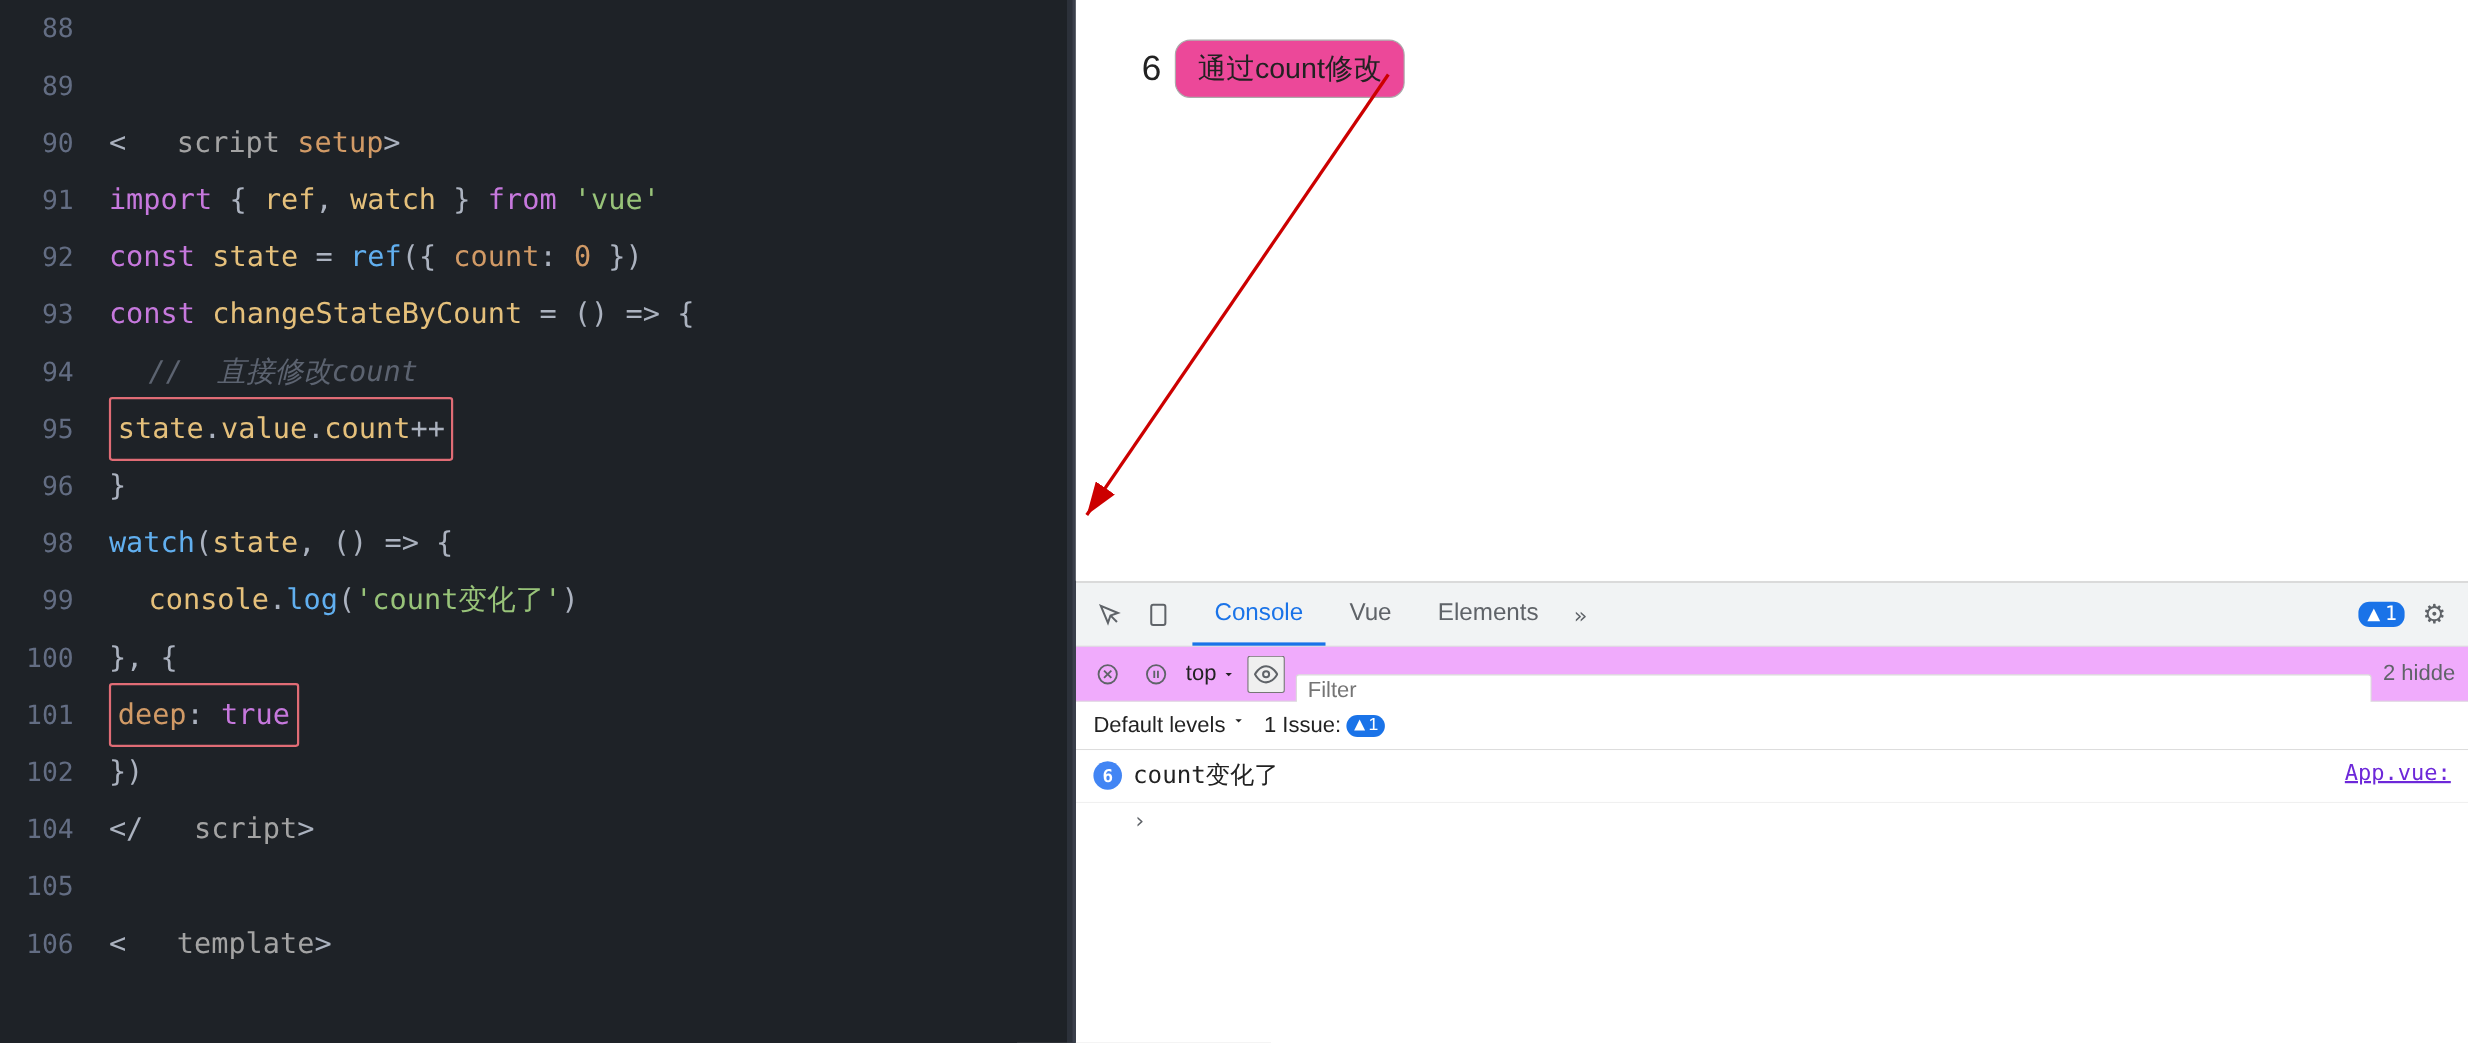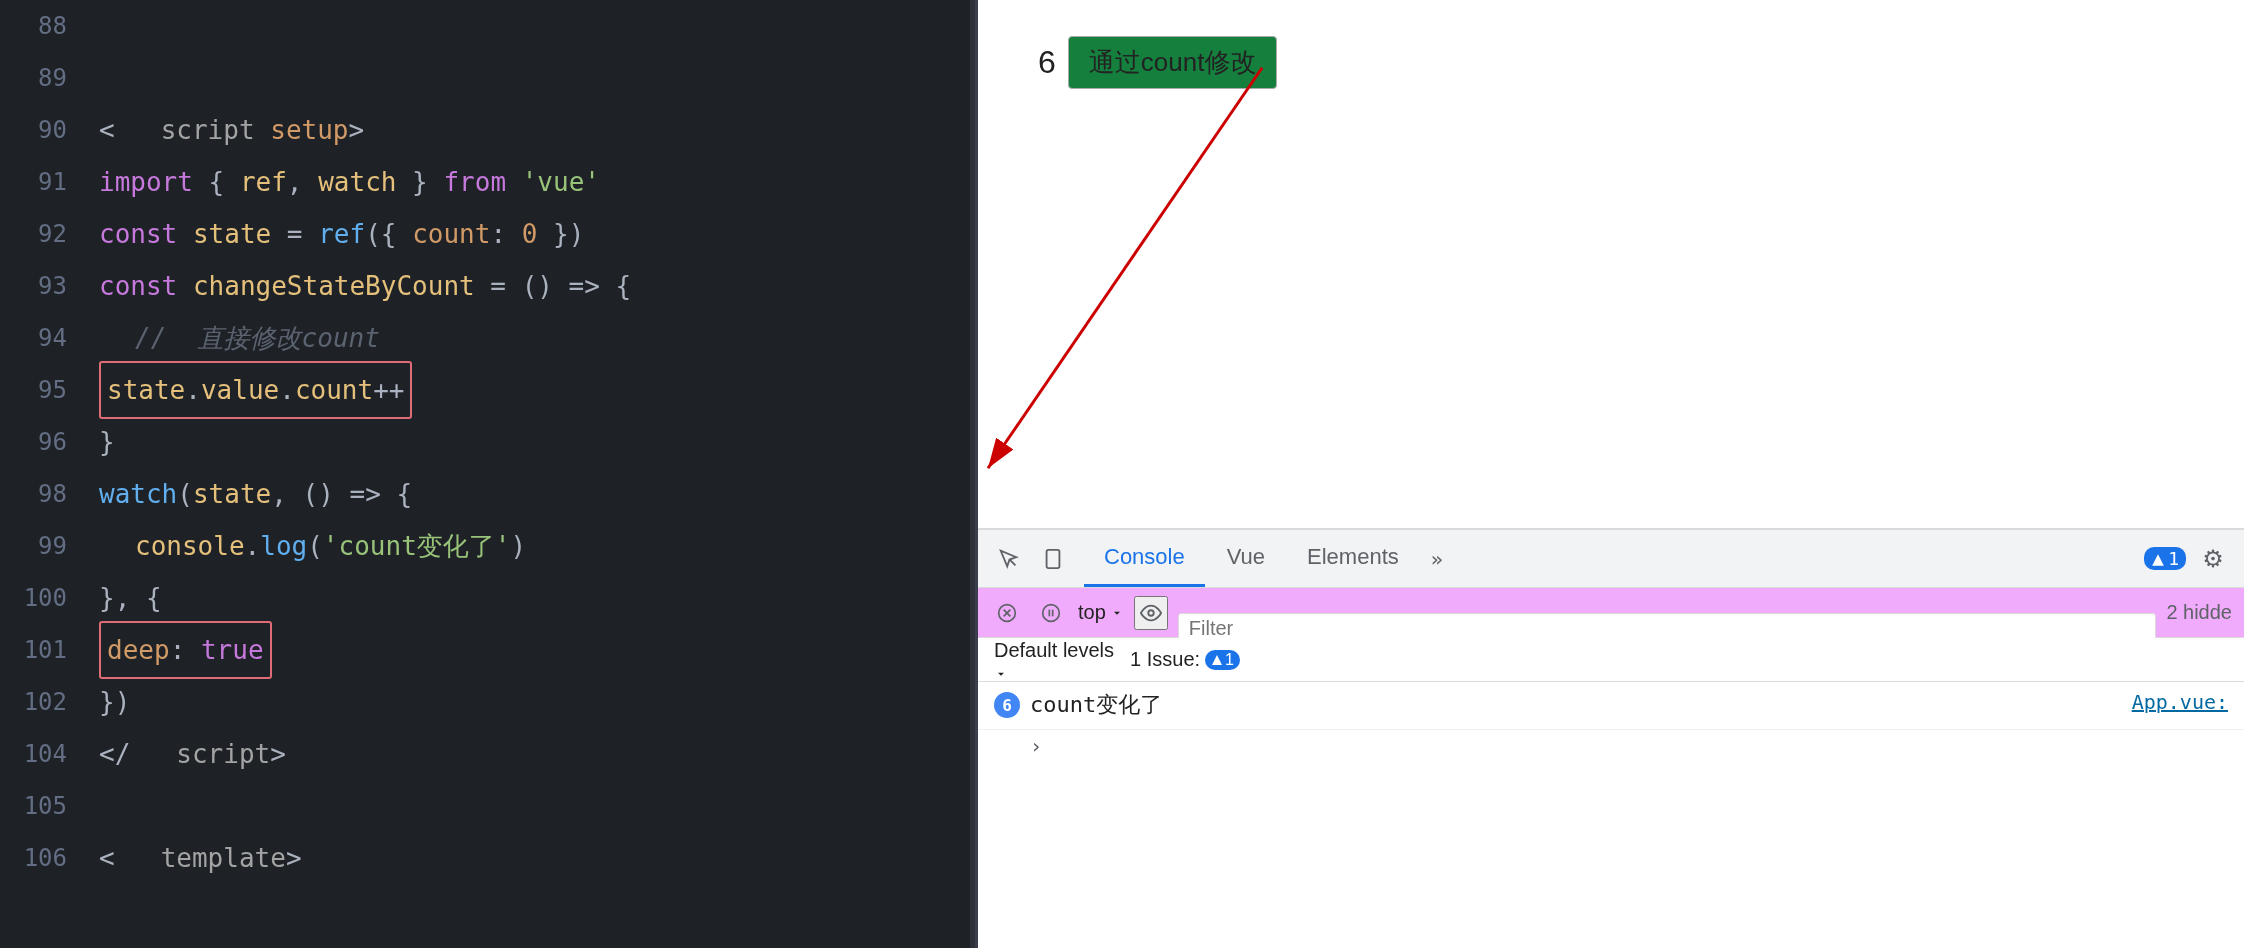--- a/index.html
+++ b/index.html
@@ -141,23 +141,23 @@
       font-family: Arial, sans-serif;
       font-size: 32px;
       color: #222;
       font-weight: normal;
     }
 
     .preview-btn {
       font-family: Arial, sans-serif;
       font-size: 26px;
       color: #222;
-      background: #15803d;
+      background: #ec4899;
       border: 1px solid #aaa;
-      border-radius: 4px;
+      border-radius: 14px;
       padding: 8px 20px;
       cursor: pointer;
     }
 
     
     .arrow-svg {
       position: absolute;
       top: 0;
       left: 0;
       width: 100%;
@@ -324,21 +324,20 @@
     }
 
     .dt-default-levels {
       display: flex;
       align-items: flex-start;
       gap: 5px;
       font-family: Arial, sans-serif;
       font-size: 20px;
       color: #222;
       cursor: pointer;
-      flex-direction: column;
     }
 
     .dt-issue-badge {
       display: flex;
       align-items: center;
       gap: 5px;
       font-family: Arial, sans-serif;
       font-size: 20px;
       color: #222;
     }
@@ -386,21 +385,21 @@
     }
 
     .console-text {
       flex: 1;
       font-family: 'Consolas', monospace;
       font-size: 22px;
       color: #222;
     }
 
     .console-source {
-      color: #0369a1;
+      color: #6d28d9;
       font-size: 20px;
       margin-left: 4px;
       text-decoration: underline;
       cursor: pointer;
     }
 
     .console-arrow-row {
       padding: 4px 16px 4px 52px;
       font-size: 20px;
       color: #5f6368;

